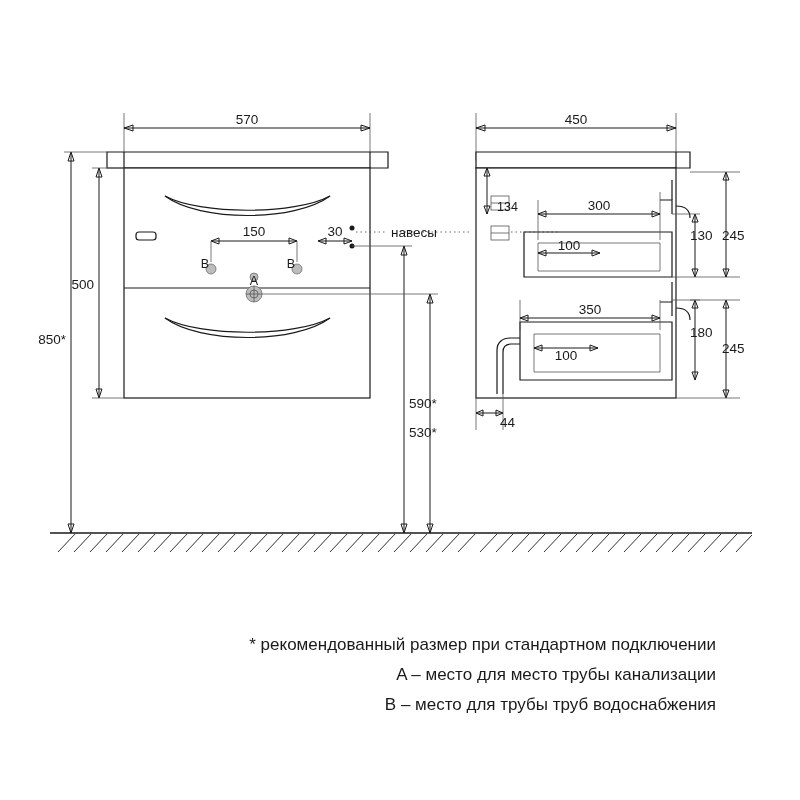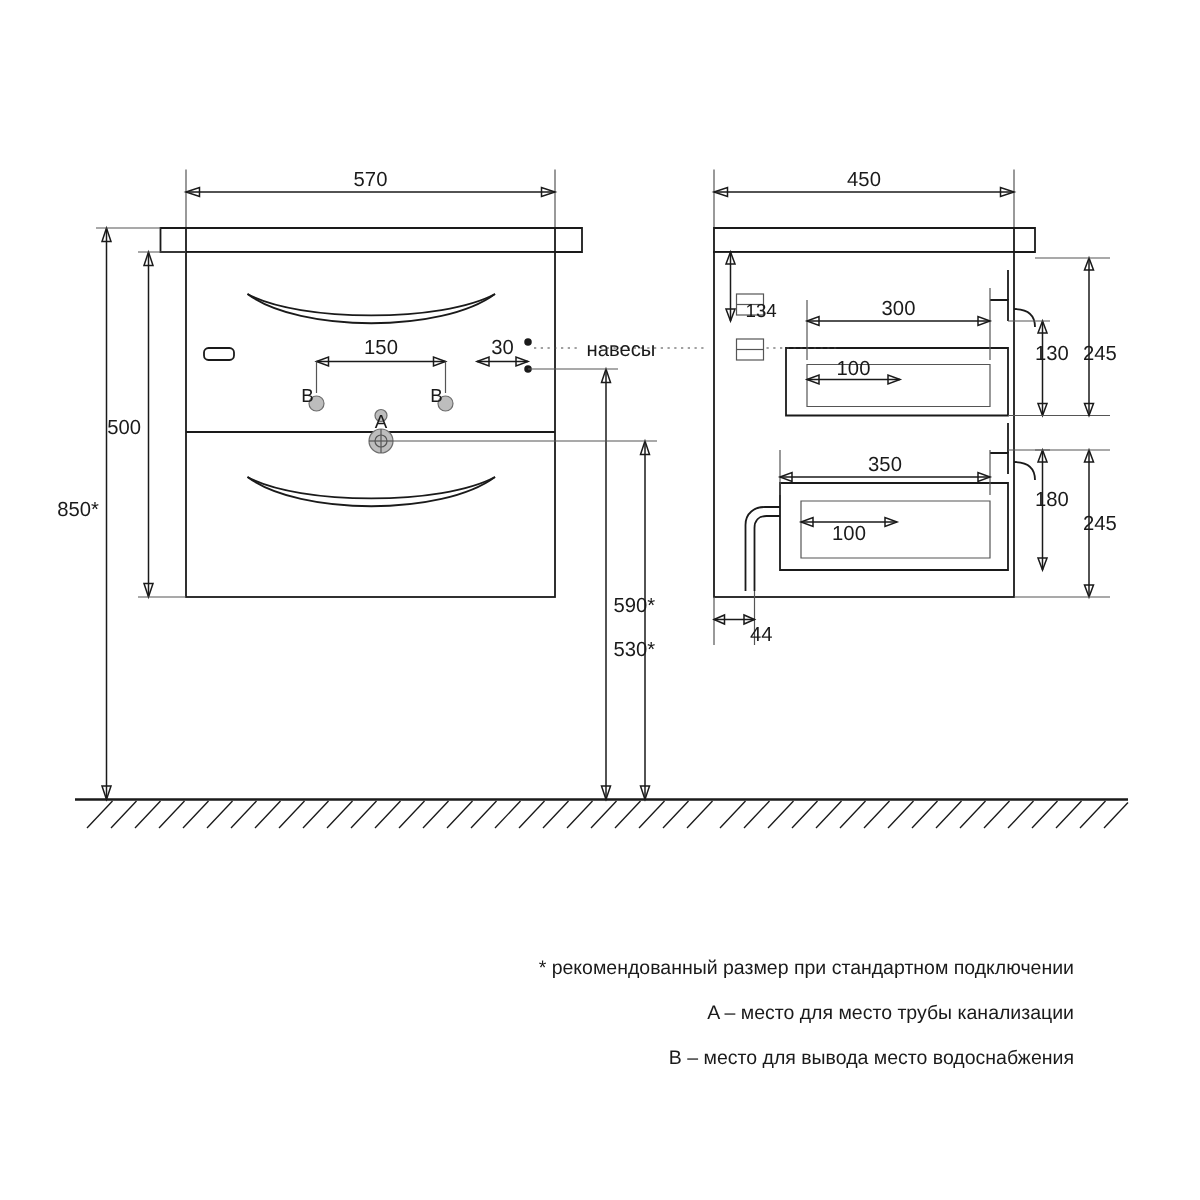--- a/index.html
+++ b/index.html
@@ -27,21 +27,21 @@
     width: 800px;
     height: 800px;
   }
   .legend {
     position: absolute;
     left: 96px;
     top: 630px;
     width: 620px;
   }
   .legend div {
-    font-size: 13px;
+    font-size: 17px;
     line-height: 30px;
     color: #1a1a1a;
     white-space: nowrap;
   }
   text {
     font-family: "Liberation Sans", sans-serif;
     fill: #1a1a1a;
   }
   .dim {
     font-size: 13.5px;
@@ -377,16 +377,16 @@
       <text class="note" x="391" y="237" text-anchor="start">навесы</text>
       <text class="lbl" x="205" y="268" text-anchor="middle">B</text>
       <text class="lbl" x="291" y="268" text-anchor="middle">B</text>
       <text class="lbl" x="254" y="285" text-anchor="middle">A</text>
     </g>
   </svg>
 
   <div class="legend">
     <div>* рекомендованный размер при стандартном подключении</div>
     <div>A – место для место трубы канализации</div>
-    <div>B – место для вывода место водоснабжения</div>
+    <div>B – место для трубы труб водоснабжения</div>
   </div>
 
 </div>
 
 </body></html>

